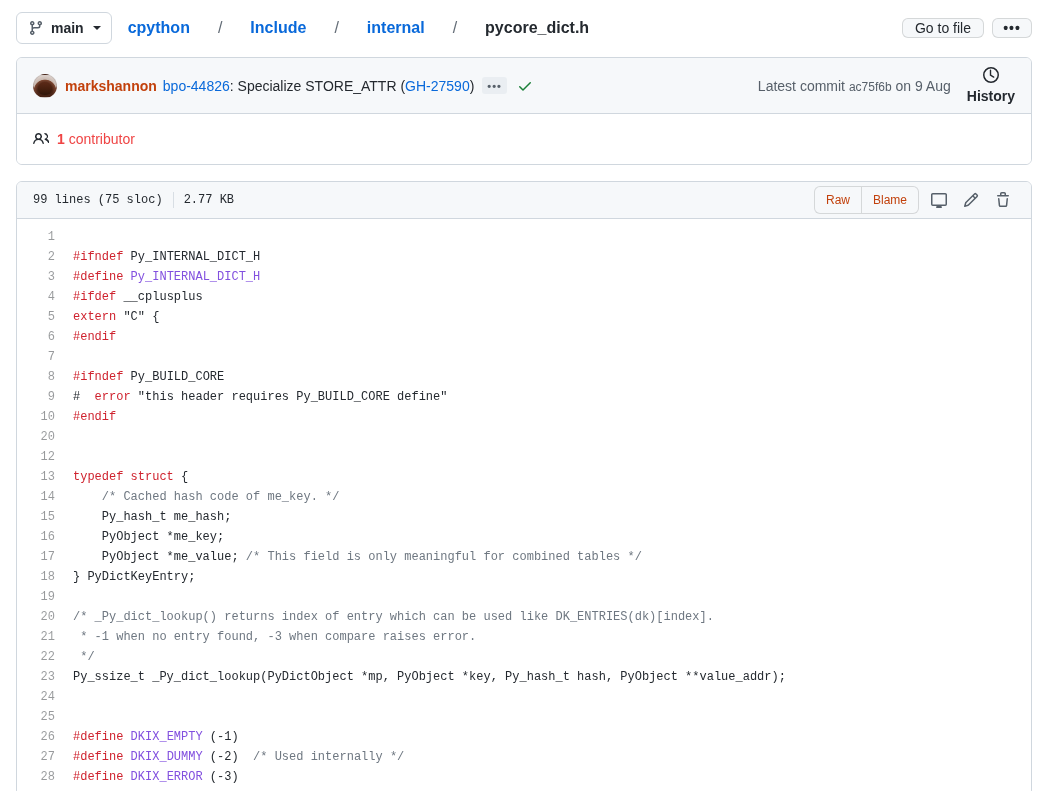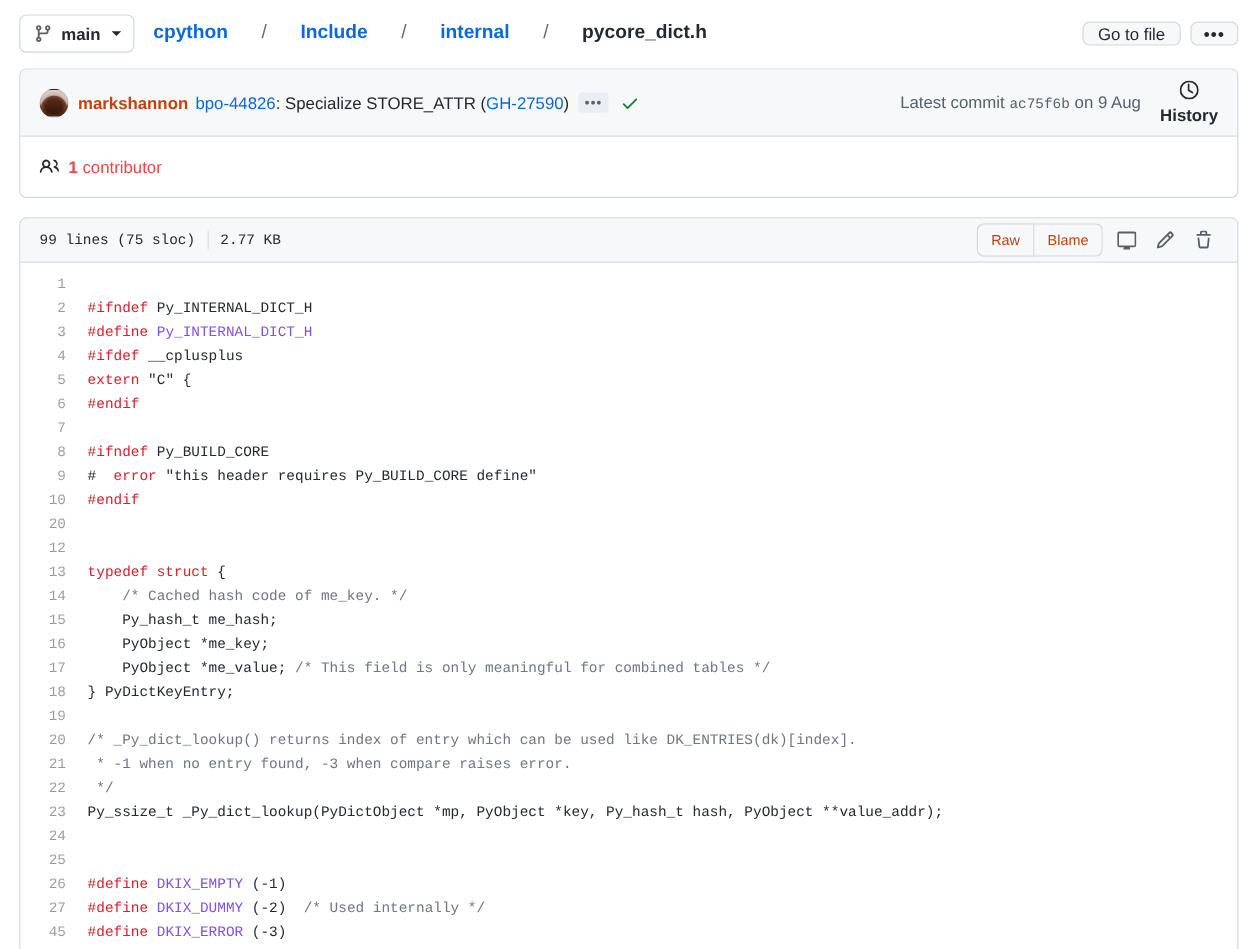--- a/index.html
+++ b/index.html
@@ -179,21 +179,21 @@
     margin-left: auto;
     display: flex;
     align-items: center;
     white-space: nowrap;
   }
   .latest-commit {
     font-size: 14px;
     color: #57606a;
   }
   .latest-commit .sha {
-    font-family: Liberation Mono, monospace;
+    font-family: Liberation Sans, sans-serif;
     font-size: 12px;
     color: #57606a;
   }
   .history-link {
     margin-left: 16px;
     display: inline-flex;
     align-items: center;
     gap: 5px;
     color: #24292f;
     font-size: 14px;
@@ -448,21 +448,21 @@
           <div>18</div>
           <div>19</div>
           <div>20</div>
           <div>21</div>
           <div>22</div>
           <div>23</div>
           <div>24</div>
           <div>25</div>
           <div>26</div>
           <div>27</div>
-          <div>45</div>
+          <div>28</div>
         </div>
       <div class="code-lines">
           <div class="cl">&nbsp;</div>
           <div class="cl"><span class="tok-pp">#ifndef</span><span class="tok-txt"> Py_INTERNAL_DICT_H</span></div>
           <div class="cl"><span class="tok-pp">#define</span><span class="tok-mac"> Py_INTERNAL_DICT_H</span></div>
           <div class="cl"><span class="tok-pp">#ifdef</span><span class="tok-txt"> __cplusplus</span></div>
           <div class="cl"><span class="tok-kw">extern</span><span class="tok-str"> "C" {</span></div>
           <div class="cl"><span class="tok-pp">#endif</span></div>
           <div class="cl">&nbsp;</div>
           <div class="cl"><span class="tok-pp">#ifndef</span><span class="tok-txt"> Py_BUILD_CORE</span></div>

